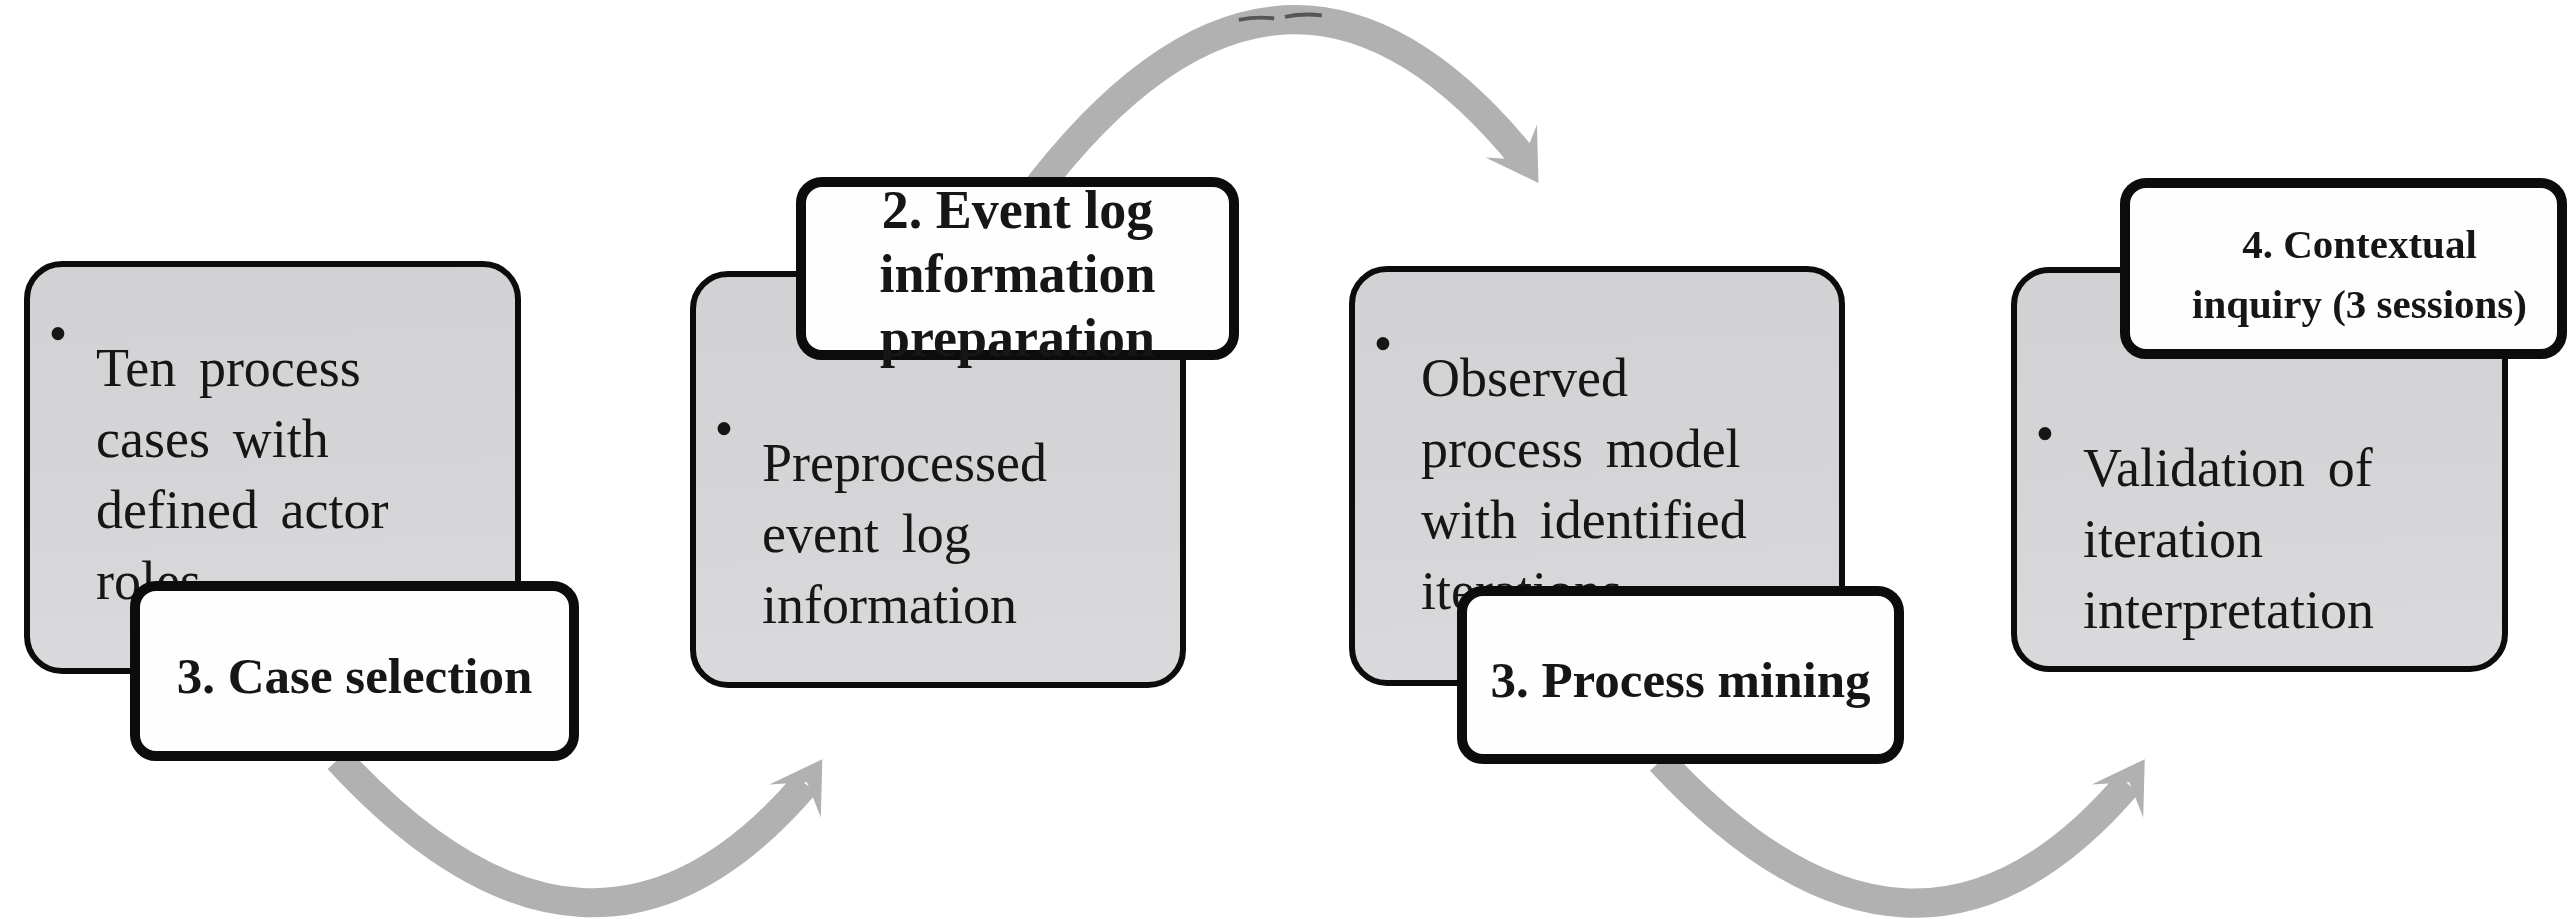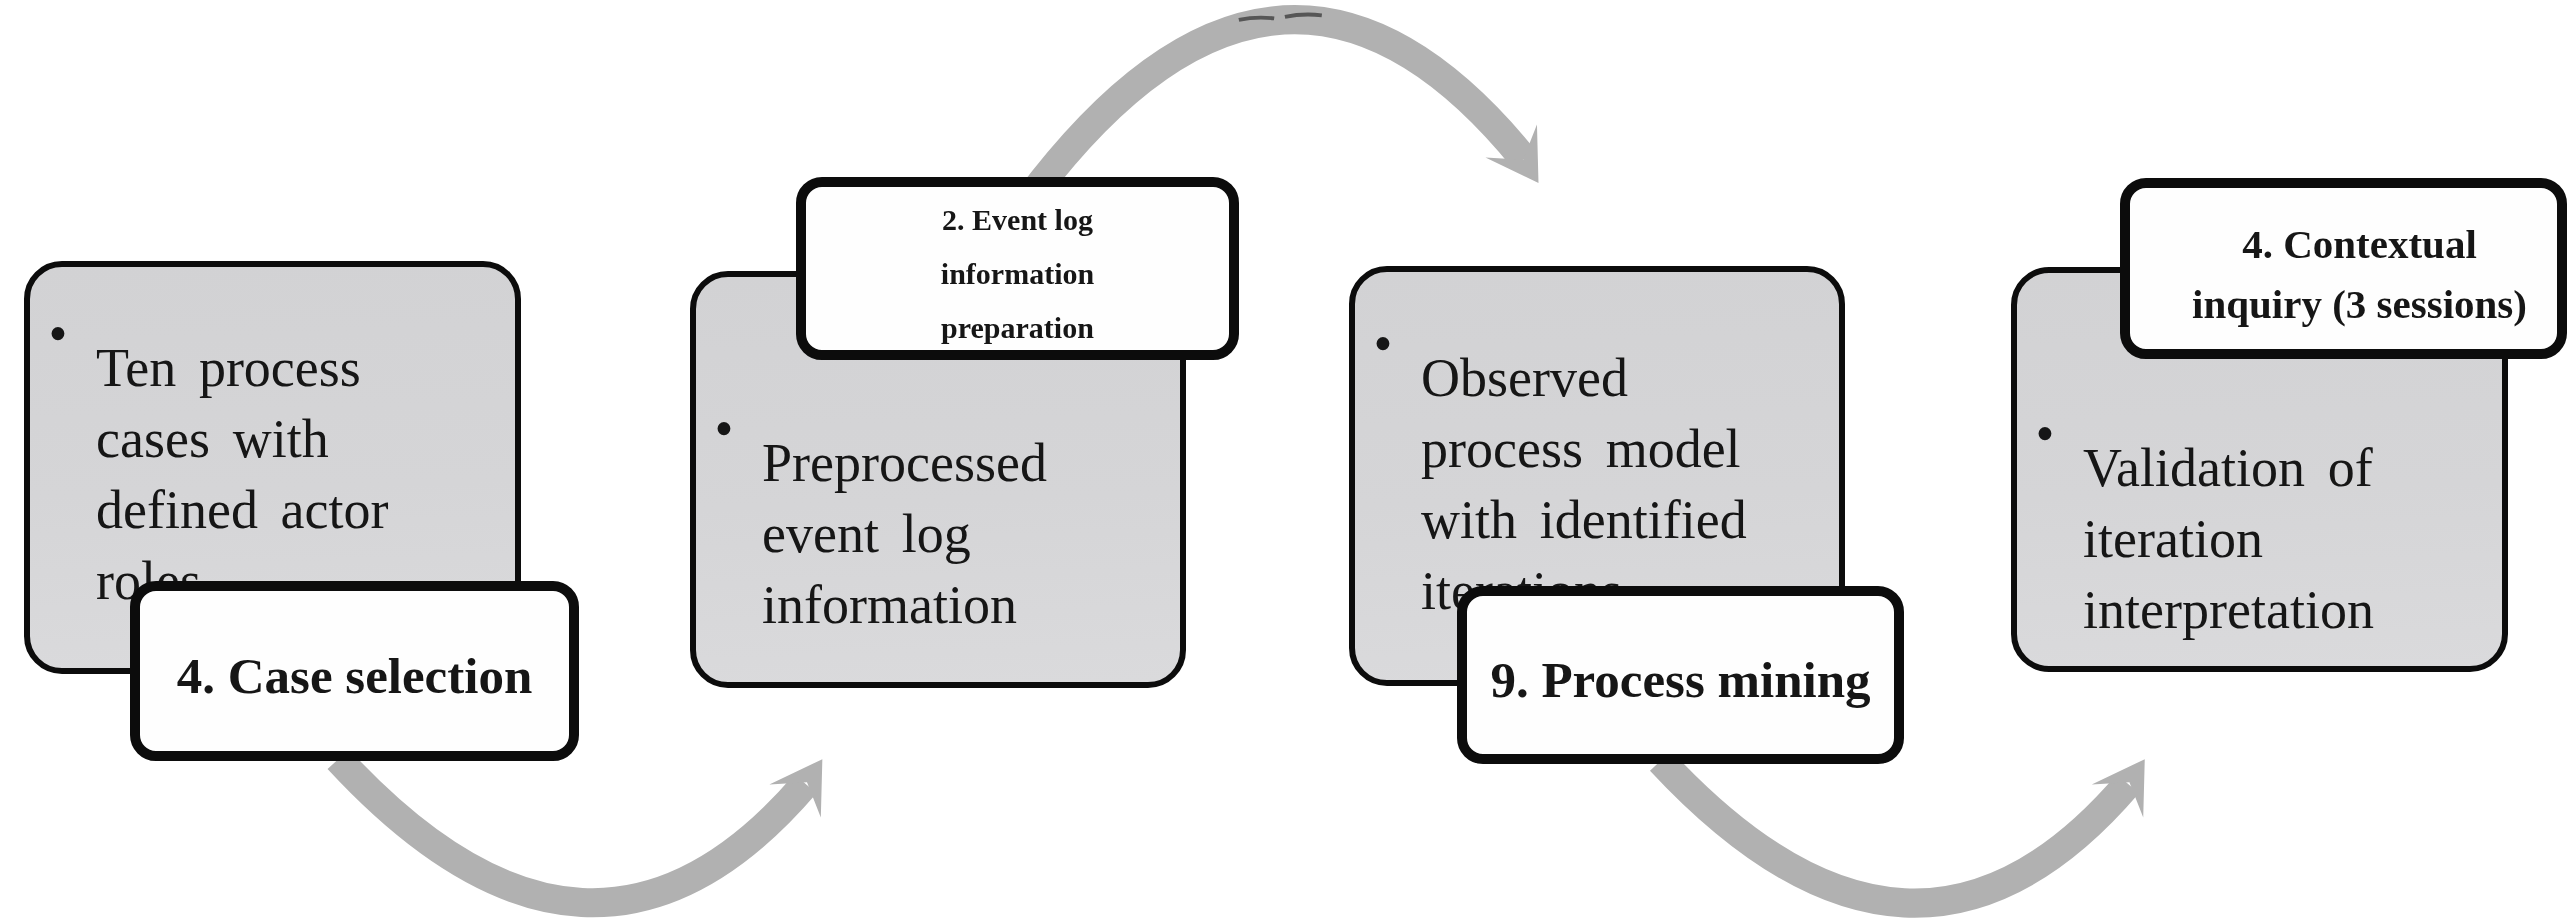--- a/index.html
+++ b/index.html
@@ -40,21 +40,21 @@
     text-align:center;font-weight:700;color:var(--text,#161616);
   }
   .label-box .label-text{display:block;transform:translateY(4.6px);}
 
   #g1{left:24px;top:261px;width:497px;height:413px;}
   #c1{padding-top:31.5px;}
   #l1{left:130px;top:581px;width:449px;height:180px;font-size:51px;line-height:60px;}
 
   #g2{left:690px;top:271px;width:496px;height:417px;}
   #c2{padding-top:117px;}
-  #l2{left:796px;top:177px;width:443px;height:183px;font-size:30px;line-height:54px;}
+  #l2{left:796px;top:177px;width:443px;height:183px;font-size:54px;line-height:64px;}
 
   #g3{left:1349px;top:266px;width:496px;height:420px;}
   #c3{padding-top:37px;}
   #l3{left:1457px;top:586px;width:447px;height:178px;font-size:51px;line-height:60px;}
 
   #g4{left:2011px;top:267px;width:497px;height:405px;}
   #c4{padding-top:126px;}
   #l4{left:2120px;top:178px;width:447px;height:181px;font-size:41px;line-height:60px;padding-left:32px;}
 </style>
 </head>
@@ -77,41 +77,41 @@
     <path class="artifact" d="M 1672 22 Q 1696 17 1720 20"></path>
   </svg>
 
   <div class="gray-box" id="g1">
     <div class="content" id="c1">
       <span class="bullet">•</span>
       <div class="bullet-text">Ten process<br>cases with<br>defined actor<br>roles</div>
     </div>
   </div>
   <div class="label-box" id="l1">
-    <span class="label-text">4. Case selection</span>
+    <span class="label-text">3. Case selection</span>
   </div>
 
   <div class="gray-box" id="g2">
     <div class="content" id="c2">
       <span class="bullet">•</span>
       <div class="bullet-text">Preprocessed<br>event log<br>information</div>
     </div>
   </div>
   <div class="label-box" id="l2">
     <span class="label-text">2. Event log<br>information<br>preparation</span>
   </div>
 
   <div class="gray-box" id="g3">
     <div class="content" id="c3">
       <span class="bullet">•</span>
       <div class="bullet-text">Observed<br>process model<br>with identified<br>iterations</div>
     </div>
   </div>
   <div class="label-box" id="l3">
-    <span class="label-text">9. Process mining</span>
+    <span class="label-text">3. Process mining</span>
   </div>
 
   <div class="gray-box" id="g4">
     <div class="content" id="c4">
       <span class="bullet">•</span>
       <div class="bullet-text">Validation of<br>iteration<br>interpretation</div>
     </div>
   </div>
   <div class="label-box" id="l4">
     <span class="label-text">4. Contextual<br>inquiry (3 sessions)</span>

